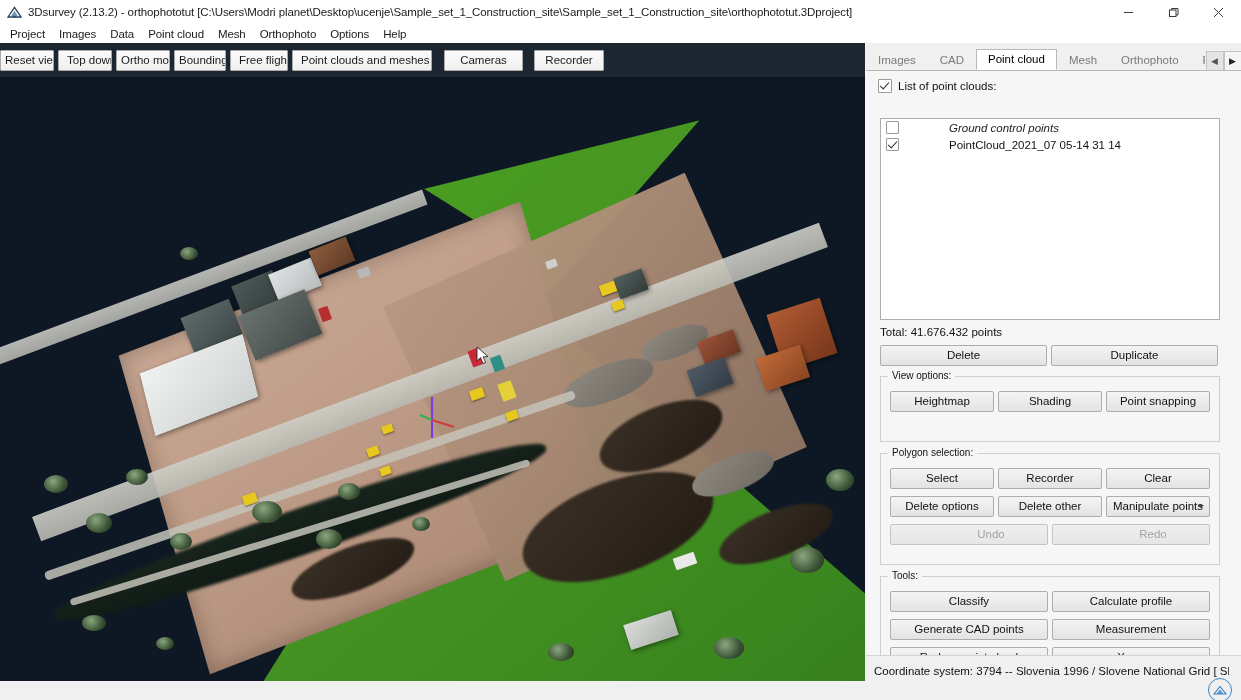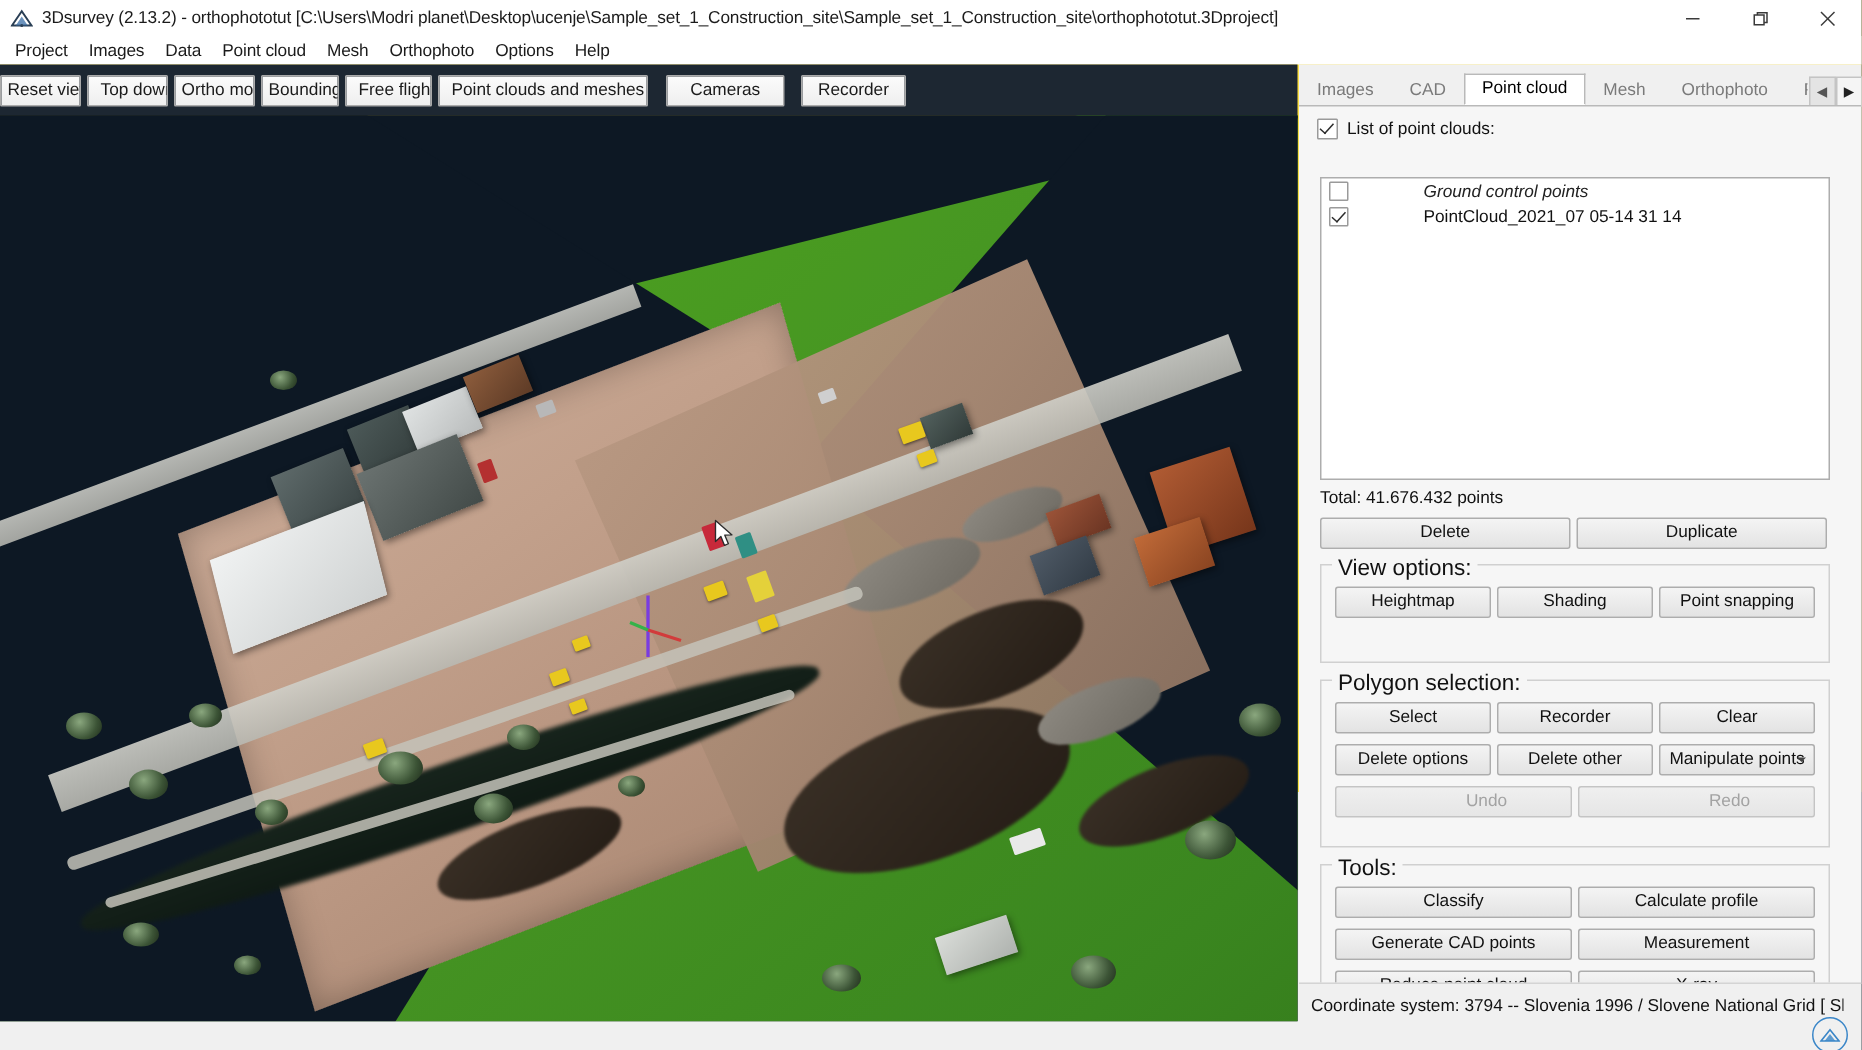--- a/index.html
+++ b/index.html
@@ -2,21 +2,21 @@
 <html><head>
 <meta charset="utf-8">
 <style>
   html,body{margin:0;padding:0;}
   body{
     width:1241px;height:700px;overflow:hidden;
     font-family:"Liberation Sans", sans-serif;
     background:#f0f0f0;
     -webkit-font-smoothing:antialiased;
   }
-  .app{position:relative;width:1241px;height:528px;background:#fde047;}
+  .app{position:relative;width:1241px;height:528px;background:#fef9c3;}
 
   
   .titlebar{
     position:absolute;left:0;top:0;width:1241px;height:24px;
     background:#ffffff;display:flex;align-items:center;
   }
   .title-icon{
     width:16px;height:14px;margin-left:6px;margin-right:6px;
     flex:0 0 auto;display:flex;align-items:center;justify-content:center;
   }
@@ -214,21 +214,21 @@
     border-top:3px solid #444;
   }
 
   .row2{position:absolute;display:flex;gap:4px;align-items:center;}
 
   .group{
     position:absolute;border:1px solid #d0d0d0;background:transparent;
   }
   .group-title{
     position:absolute;top:-7px;left:7px;background:#f6f6f6;
-    padding:0 4px;font-size:15px;color:#111;
+    padding:0 4px;font-size:10px;color:#111;
   }
 
   .slider-row{position:absolute;display:flex;align-items:center;}
   .slider-label{font-size:11.5px;color:#111;margin-right:6px;}
   .slider{position:relative;width:242px;height:14px;}
   .slider-track{
     position:absolute;left:0;top:6px;width:242px;height:2px;background:#c8c8c8;
   }
   .slider-ticks{position:absolute;left:0;top:0;width:242px;height:14px;}
   .slider-ticks i{position:absolute;top:1px;width:1px;height:3px;background:#b5b5b5;}

